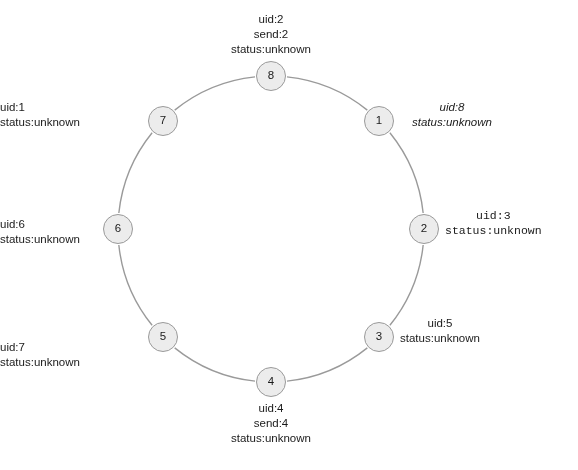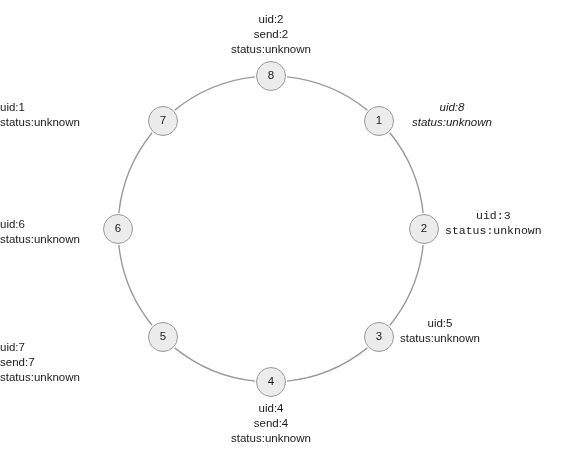--- a/index.html
+++ b/index.html
@@ -113,21 +113,20 @@
       <div class="node-info align-center" style="top: 401px; left: 0px; width: 578px; text-align: center; transform: translateX(-18px);">
         <span class="info-line">uid:4</span>
         <span class="info-line">send:4</span>
         <span class="info-line">status:unknown</span>
       </div>
       <div class="node" style="left: 163px; top: 337px; background: rgb(236, 236, 236); border-color: rgb(154, 154, 154);">
         <span class="node-label">5</span>
       </div>
       <div class="node-info align-right" style="top: 332px; left: 0px; width: 142px; margin-top: 8px;">
         <span class="info-line">uid:7</span>
-        <span class="info-line">send:7</span>
         <span class="info-line">status:unknown</span>
       </div>
       <div class="node" style="left: 118px; top: 229px; background: rgb(236, 236, 236); border-color: rgb(154, 154, 154);">
         <span class="node-label">6</span>
       </div>
       <div class="node-info align-right" style="top: 217px; left: 0px; width: 97px;">
         <span class="info-line">uid:6</span>
         <span class="info-line">status:unknown</span>
       </div>
       <div class="node" style="left: 163px; top: 121px; background: rgb(236, 236, 236); border-color: rgb(154, 154, 154);">

